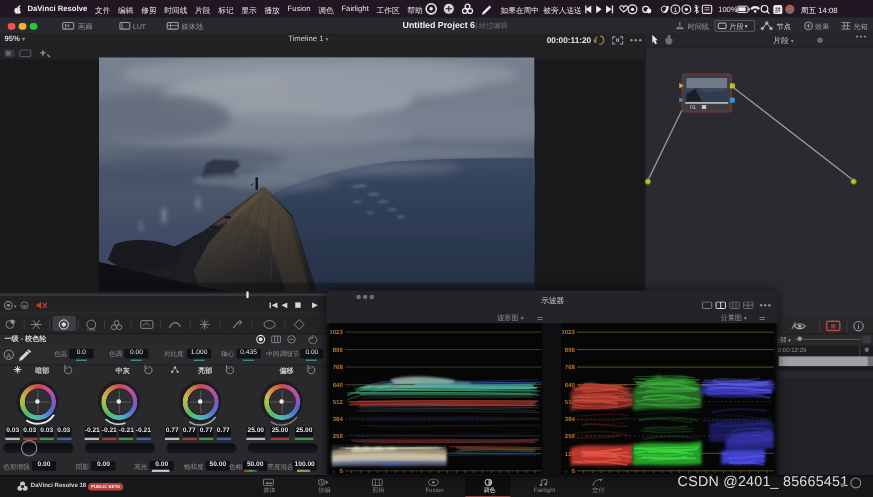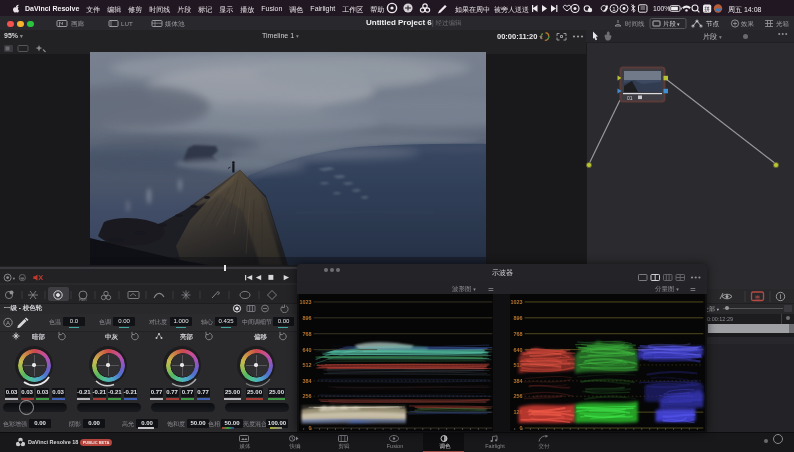--- a/index.html
+++ b/index.html
@@ -947,16 +947,17 @@
       <circle cx="7.1" cy="5.3" r="1.1" fill="#87878c"></circle>
     </svg>
 <div class="pgbtn" style="left:523px;">
       <span class="lb">交付</span>
     </div>
 <svg class="pgic" style="left:538px;" width="10" height="7" viewBox="0 0 10 7">
       <path d="M1 6.5C1.5 3.5 3.5 1.5 6.5 1h3" fill="none" stroke="#87878c" stroke-width="0.9"></path>
       <path d="M7.5 0l2.5 1-2.5 1.8z" fill="#87878c"></path>
     </svg>
 
+<div class="abs" id="wm" style="left:616px;top:430px;font-size:13px;font-weight:normal;color:rgba(235,235,238,0.93);letter-spacing:0.2px;text-shadow:0 0 2px rgba(0,0,0,0.5);white-space:nowrap;z-index:9;">CSDN @2401_ 85665451</div>
 <div class="abs" style="left:764px;top:439px;width:4px;height:4px;border-radius:50%;background:#6a6a6e;z-index:9;"></div>
 <div class="abs" style="left:773px;top:434px;width:8px;height:8px;border-radius:50%;border:1.6px solid #8a8a8e;z-index:9;"></div>
 
 </div>
 
 </body></html>

